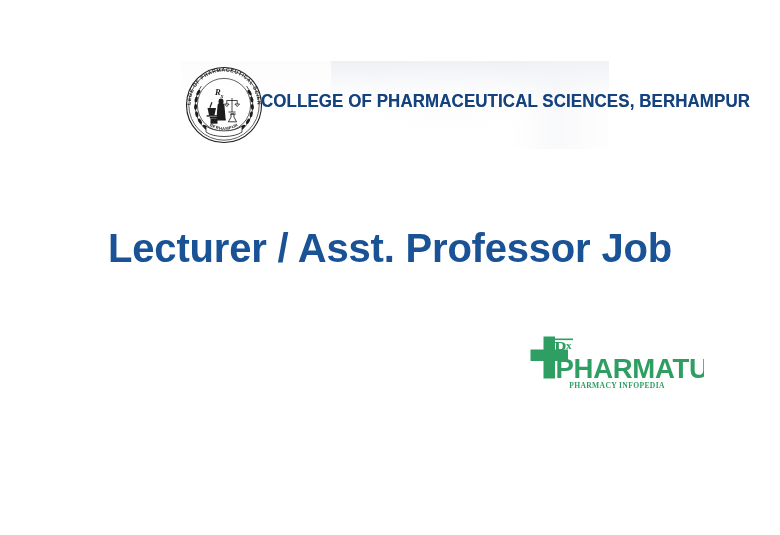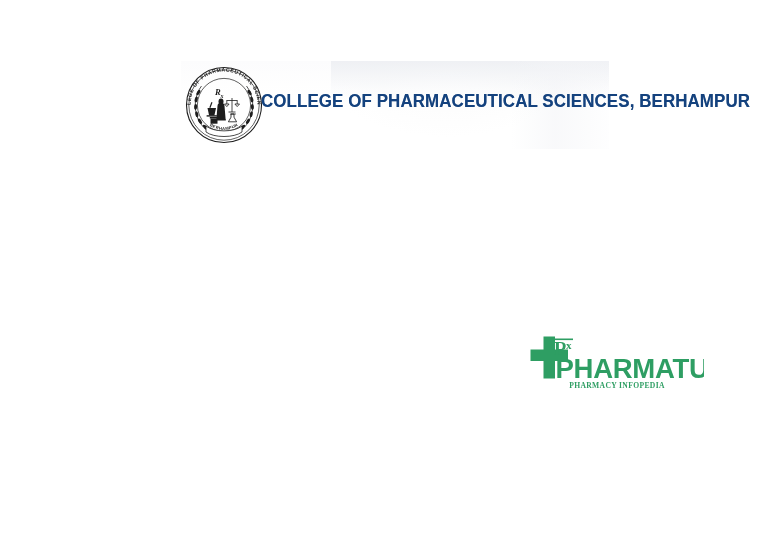--- a/index.html
+++ b/index.html
@@ -196,20 +196,21 @@
           <text font-family="'Liberation Sans', sans-serif" font-size="4.2" font-weight="700" fill="#1d1d1d" letter-spacing="0.4">
             <textPath href="#ringBot" startOffset="50%" text-anchor="middle">BERHAMPUR</textPath>
           </text>
         </g>
       </svg>
     </div>
 
     <div class="banner-text">COLLEGE OF PHARMACEUTICAL SCIENCES, BERHAMPUR</div>
   </div>
 
+  <div class="headline">Lecturer / Asst. Professor Job</div>
 
   <div class="pharmatutor">
     <svg viewBox="0 0 176 62" xmlns="http://www.w3.org/2000/svg">
 
       <g fill="#2e9e63">
         <rect x="15.5" y="3.5" width="11.5" height="42"></rect>
         <rect x="2.5" y="16.5" width="37.5" height="11.5"></rect>
       </g>
 
       <g fill="#2e9e63">

